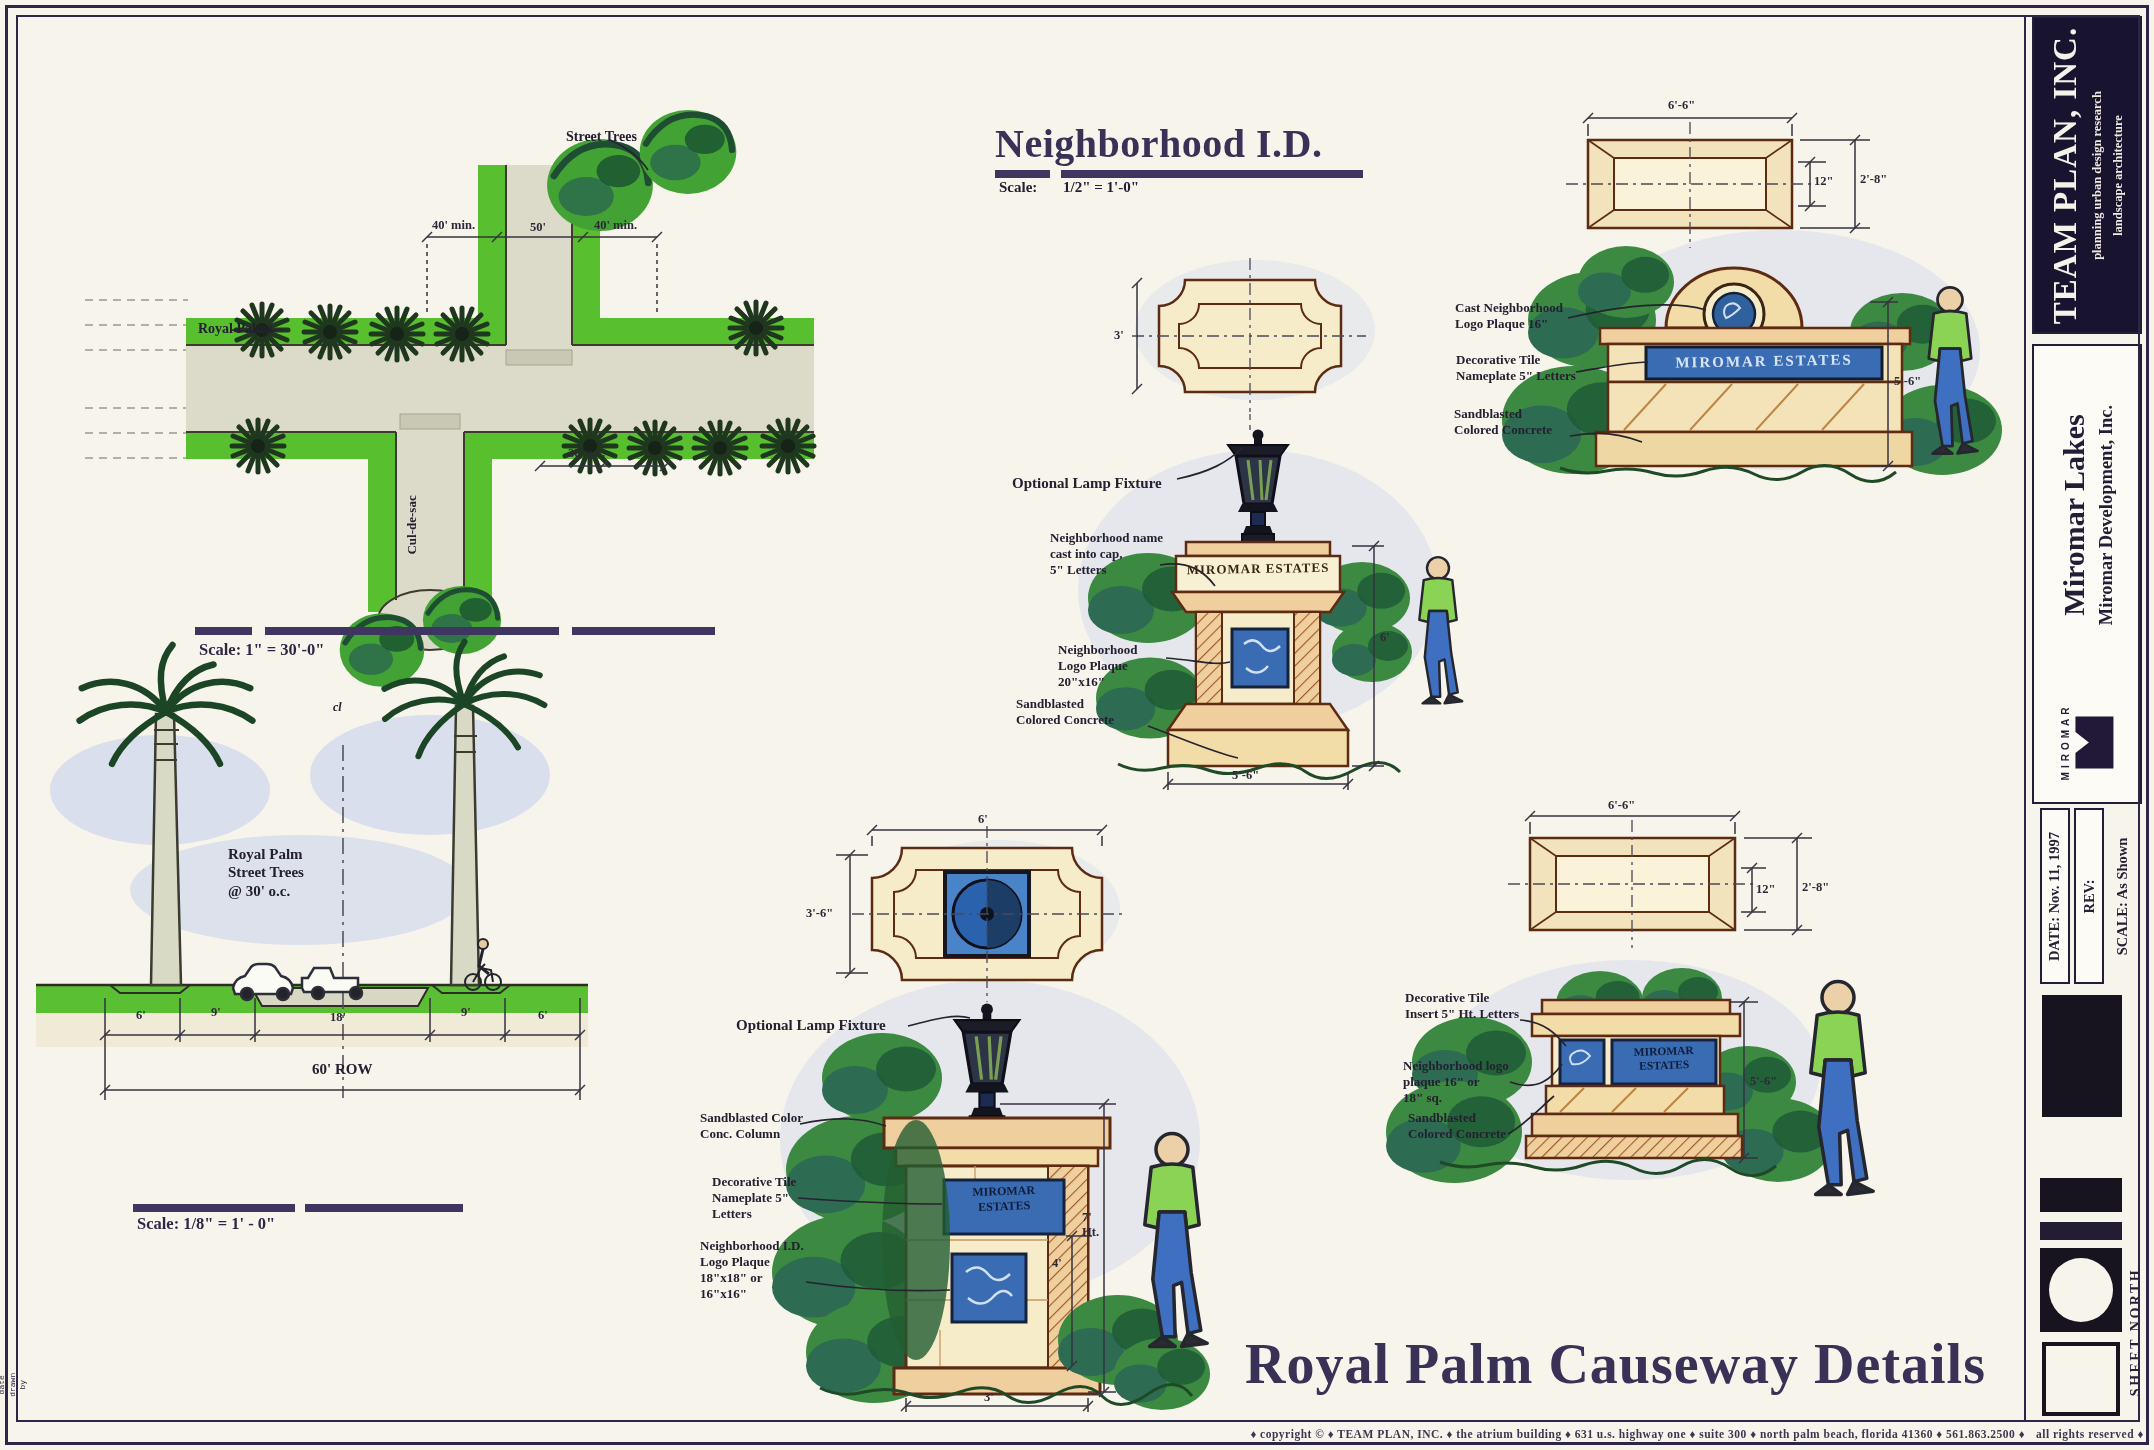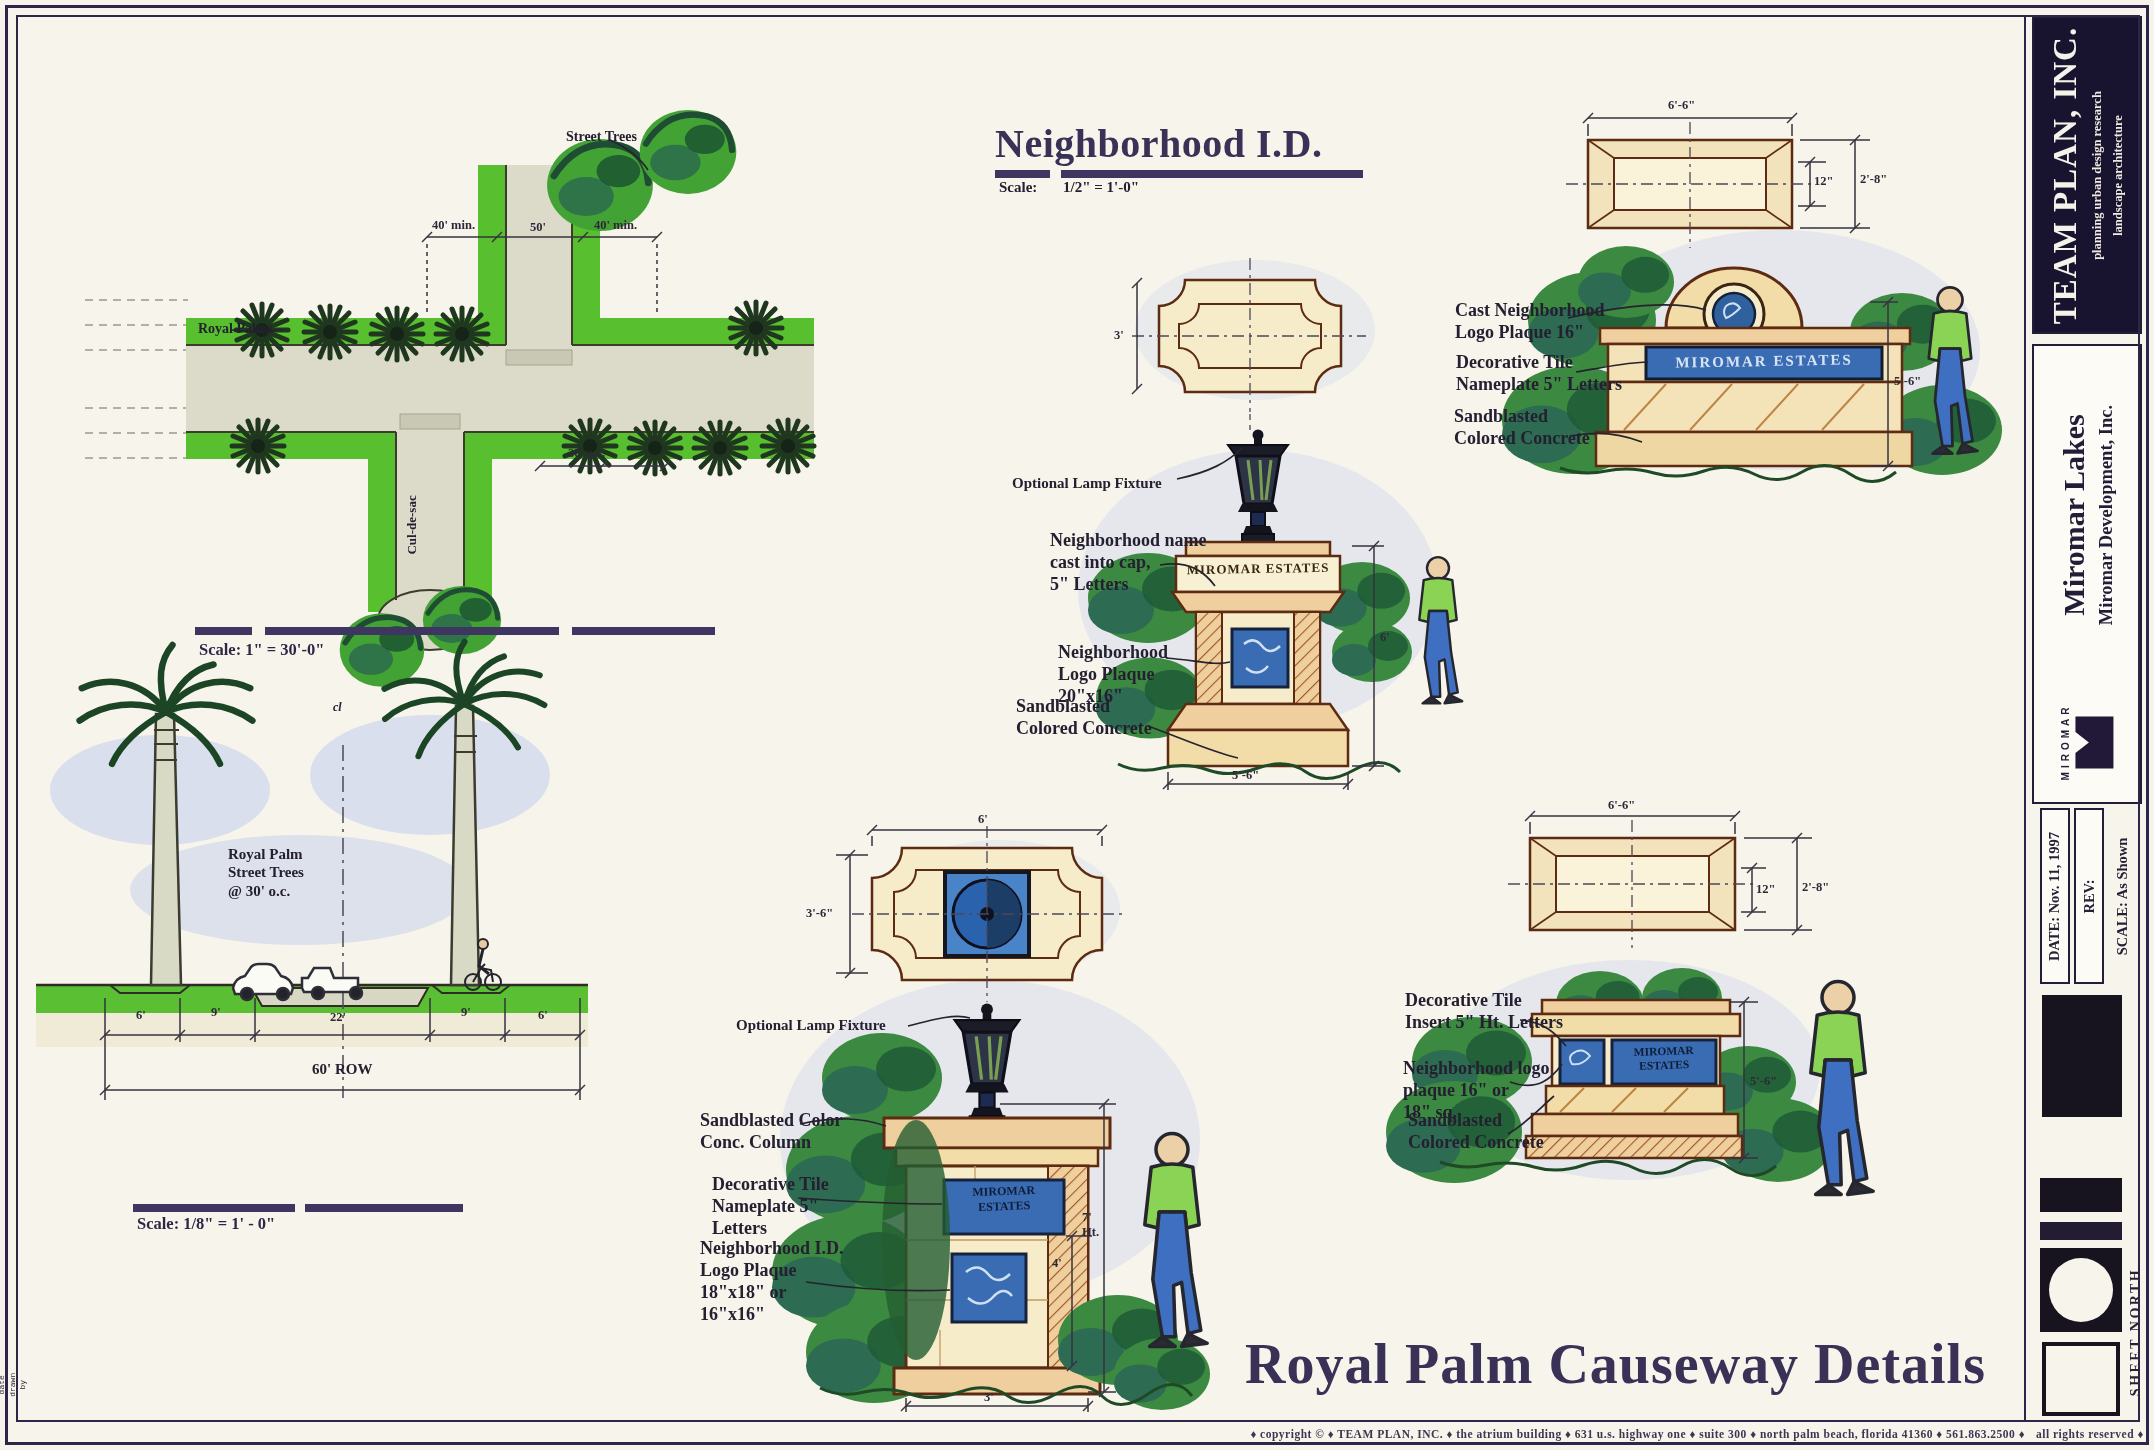--- a/index.html
+++ b/index.html
@@ -2,21 +2,21 @@
 <html><head>
 <meta charset="utf-8">
 <style>
 *{box-sizing:border-box;margin:0;padding:0}
 html,body{background:#9a9a9a}
 .sheet{position:relative;width:2154px;height:1450px;background:#f7f4ec;overflow:hidden;
   font-family:"Liberation Serif",serif;color:#272136}
 .frame-outer{position:absolute;inset:5px;border:3px solid #2c2648;pointer-events:none}
 .frame-inner{position:absolute;left:16px;top:15px;right:14px;bottom:28px;border:2px solid #2c2648;pointer-events:none}
 .art{position:absolute;left:0;top:0}
-.lbl{position:absolute;font-weight:bold;white-space:pre-line;line-height:1.22;color:#242031;font-size:18px}
+.lbl{position:absolute;font-weight:bold;white-space:pre-line;line-height:1.22;color:#242031;font-size:13px}
 .dim{font-size:12.5px;color:#2e2838;white-space:nowrap}
 .title{position:absolute;color:#3a3157;font-weight:bold;white-space:nowrap;letter-spacing:.5px}
 .bar{position:absolute;height:8px}
 .scale{position:absolute;font-weight:bold;color:#2d2745;white-space:nowrap;font-size:16.5px}
 .vbox{position:absolute;display:flex;align-items:center;justify-content:center}
 .vtext{transform:rotate(-90deg);white-space:nowrap;text-align:center}
 .sb-box{position:absolute;border:2px solid #221e38;background:#fcfbf5}
 .sb-solid{position:absolute;background:#17131f}
 .sign{position:absolute;font-weight:bold;text-align:center;line-height:1.25;white-space:pre-line}
 .copy{position:absolute;top:1428px;font-size:11.5px;color:#3c3650;letter-spacing:.5px;white-space:nowrap;font-weight:bold}
@@ -478,21 +478,21 @@
 <div class="lbl dim" style="left:568px;top:446px">30' o.c.</div>
 <div class="bar" style="left:195px;top:627px;width:520px;background:linear-gradient(90deg,#3e3660 0 11%,transparent 11% 13.5%,#3e3660 13.5% 70%,transparent 70% 72.5%,#3e3660 72.5% 100%)"></div>
 <div class="scale" style="left:199px;top:640px">Scale: 1" = 30'-0"</div>
 
 <div class="lbl" style="left:333px;top:700px;font-size:12px;font-style:italic">cl</div>
 <div class="lbl" style="left:228px;top:845px;font-size:15px">Royal Palm
 Street Trees
 @ 30' o.c.</div>
 <div class="lbl dim" style="left:136px;top:1008px">6'</div>
 <div class="lbl dim" style="left:211px;top:1005px">9'</div>
-<div class="lbl dim" style="left:330px;top:1010px">22'</div>
+<div class="lbl dim" style="left:330px;top:1010px">18'</div>
 <div class="lbl dim" style="left:461px;top:1005px">9'</div>
 <div class="lbl dim" style="left:538px;top:1008px">6'</div>
 <div class="lbl" style="left:312px;top:1060px;font-size:15px">60' ROW</div>
 <div class="bar" style="left:133px;top:1204px;width:330px;background:linear-gradient(90deg,#3e3660 0 49%,transparent 49% 52%,#3e3660 52% 100%)"></div>
 <div class="scale" style="left:137px;top:1214px">Scale:  1/8" = 1' - 0"</div>
 
 <div class="title" style="left:995px;top:120px;font-size:40px">Neighborhood I.D.</div>
 <div class="bar" style="left:995px;top:170px;width:368px;background:linear-gradient(90deg,#3e3660 0 15%,transparent 15% 18%,#3e3660 18% 100%)"></div>
 <div class="lbl" style="left:999px;top:178px;font-size:15px">Scale:</div>
 <div class="lbl" style="left:1063px;top:178px;font-size:15px">1/2" = 1'-0"</div>

